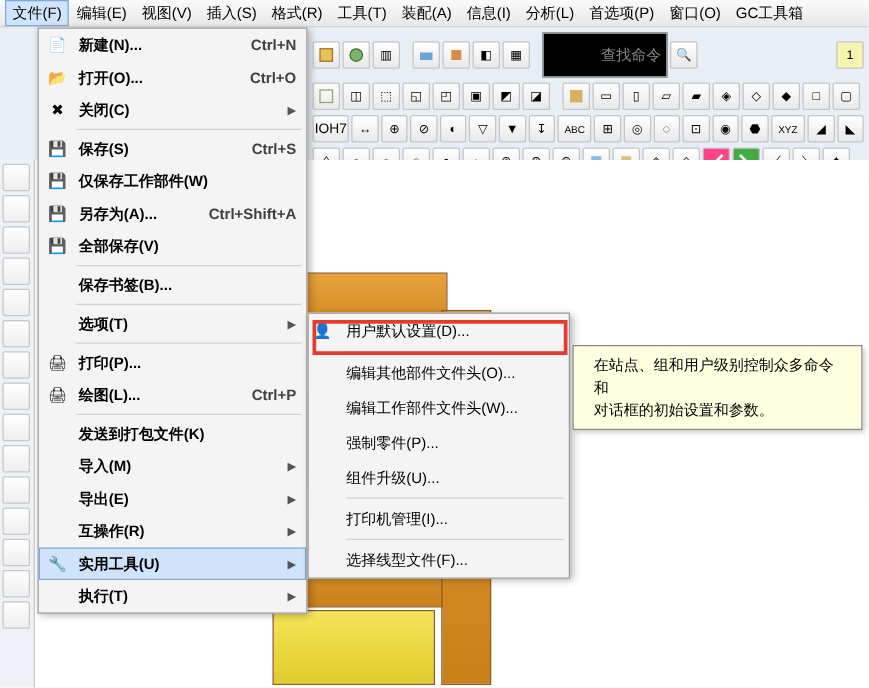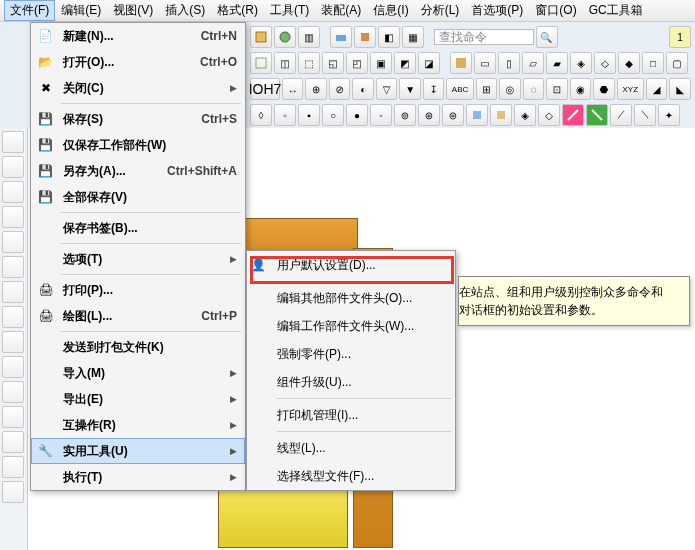--- a/index.html
+++ b/index.html
@@ -4,21 +4,21 @@
 <style>
 * { margin: 0; padding: 0; box-sizing: border-box; font-family: "Microsoft YaHei", sans-serif; font-size: 12px; }
 body { background: #f0f0f0; width: 695px; height: 550px; position: relative; overflow: hidden; }
 .menubar { background: linear-gradient(#fafafa,#e8e8e8); height: 22px; display: flex; align-items: center; padding: 0 4px; border-bottom: 1px solid #ccc; }
 .menubar .mi { padding: 2px 6px; cursor: default; }
 .menubar .mi.active { background: #cfe4fa; border: 1px solid #7da9d8; padding: 1px 5px; }
 .toolbars { background: #e8eef5; padding: 2px 4px 4px 250px; border-bottom: 1px solid #bbb; }
 .trow { display: flex; align-items: center; gap: 2px; padding: 2px 0; flex-wrap: nowrap; }
 .tbtn { width: 22px; height: 22px; background: linear-gradient(#fff,#e8e8e8); border: 1px solid #c5c5c5; border-radius: 2px; display: flex; align-items: center; justify-content: center; font-size: 10px; }
 .tsep { width: 6px; }
-.searchbox { display: flex; align-items: center; border: 1px solid #bbb; background: #ffffff; height: 16px; padding: 0 4px; width: 100px; color: #888; }
+.searchbox { display: flex; align-items: center; border: 1px solid #bbb; background: #000000; height: 36px; padding: 0 4px; width: 100px; color: #888; justify-content: flex-end; }
 .workspace { position: absolute; left: 0; right: 0; top: 128px; bottom: 0; display: flex; }
 .leftbar { width: 28px; background: #eef1f5; border-right: 1px solid #ccc; display: flex; flex-direction: column; gap: 3px; padding: 3px 2px; }
 .ltool { width: 22px; height: 22px; border: 1px solid #c8c8c8; background: linear-gradient(#fff,#eee); border-radius: 2px; }
 .canvas { flex: 1; background: #fff; position: relative; overflow: hidden; }
 .model { position: absolute; left: 190px; top: 90px; width: 300px; height: 360px; }
 .cab { position: absolute; border: 1px solid #8a5d1f; }
 .cab.o { background: linear-gradient(#e8a23c,#c97f1a); }
 .cab.y { background: linear-gradient(#f5e45a,#e0cc2a); }
 .filemenu { position: absolute; left: 30px; top: 22px; width: 216px; background: #f4f4f4; border: 1px solid #9a9a9a; box-shadow: 2px 2px 6px rgba(0,0,0,.3); }
 .fm-item { display: flex; align-items: center; height: 26px; padding: 0 8px 0 4px; }
@@ -26,21 +26,21 @@
 .fm-item.sep { height: 1px; background: #d0d0d0; margin: 2px 4px 2px 30px; padding: 0; }
 .fm-ico { width: 22px; height: 20px; margin-right: 6px; display: flex; align-items: center; justify-content: center; }
 .fm-lbl { flex: 1; font-weight: bold; }
 .fm-acc { color: #404040; margin-left: 8px; font-weight: bold; }
 .fm-arrow { margin-left: 6px; color: #555; font-size: 9px; }
 .submenu { position: absolute; left: 246px; top: 250px; width: 210px; background: #f4f4f4; border: 1px solid #9a9a9a; box-shadow: 2px 2px 6px rgba(0,0,0,.3); }
 .sm-item { display: flex; align-items: center; height: 28px; padding: 0 8px 0 4px; }
 .sm-item.sep { height: 1px; background: #d0d0d0; margin: 2px 4px 2px 30px; padding: 0; }
 .sm-ico { width: 22px; margin-right: 4px; }
 .highlightbox { position: absolute; left: 250px; top: 256px; width: 204px; height: 28px; border: 3px solid #e23b2f; pointer-events: none; }
-.tooltip { position: absolute; left: 458px; top: 276px; width: 232px; background: #ffffe1; border: 1px solid #888; padding: 6px 0; line-height: 1.5; box-shadow: 2px 2px 4px rgba(0,0,0,.2); }
+.tooltip { position: absolute; left: 458px; top: 276px; width: 232px; background: #ffffe1; border: 1px solid #888; padding: 6px 16px; line-height: 1.5; box-shadow: 2px 2px 4px rgba(0,0,0,.2); }
 .sidelabel { position: absolute; left: 8px; top: 134px; font-size: 12px; color: #333; }
 svg { display: block; }
 </style>
 </head>
 <body>
 
 <div class="menubar">
   <span class="mi active">文件(F)</span>
   <span class="mi">编辑(E)</span>
   <span class="mi">视图(V)</span>
@@ -112,21 +112,21 @@
     <div class="tbtn">▯</div>
     <div class="tbtn">▱</div>
     <div class="tbtn">▰</div>
     <div class="tbtn">◈</div>
     <div class="tbtn">◇</div>
     <div class="tbtn">◆</div>
     <div class="tbtn">□</div>
     <div class="tbtn">▢</div>
   </div>
   <div class="trow">
-    <div class="tbtn" style="width:30px;font-size:14px">IOH7</div>
+    <div class="tbtn" style="width:30px;font-size:11px">IOH7</div>
     <div class="tbtn">↔</div>
     <div class="tbtn">⊕</div>
     <div class="tbtn">⊘</div>
     <div class="tbtn">◐</div>
     <div class="tbtn">▽</div>
     <div class="tbtn">▼</div>
     <div class="tbtn">↧</div>
     <div class="tbtn" style="width:28px;font-size:8px">ABC</div>
     <div class="tbtn">⊞</div>
     <div class="tbtn">◎</div>
@@ -319,24 +319,20 @@
       <span>组件升级(U)...</span>
     </div>
     <div class="sm-item sep"></div>
     <div class="sm-item">
       <span class="sm-ico"></span>
       <span>打印机管理(I)...</span>
     </div>
     <div class="sm-item sep"></div>
     <div class="sm-item">
       <span class="sm-ico"></span>
-      <span>线型(L)...</span>
-    </div>
-    <div class="sm-item">
-      <span class="sm-ico"></span>
       <span>选择线型文件(F)...</span>
     </div>
   </div>
 <div class="highlightbox"></div>
 <div class="tooltip">
   <div>在站点、组和用户级别控制众多命令和</div>
   <div>对话框的初始设置和参数。</div>
 </div>
 
 </body></html>

